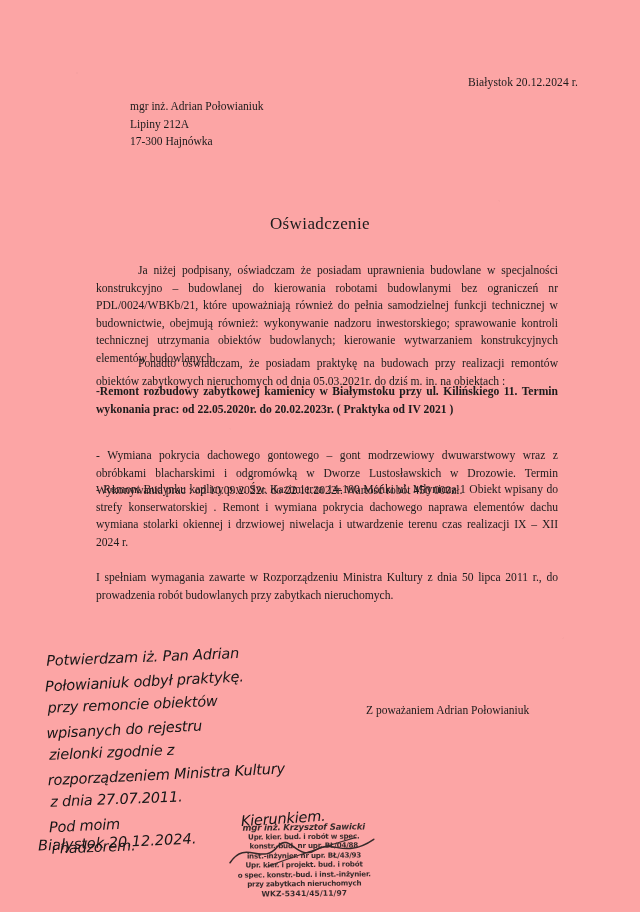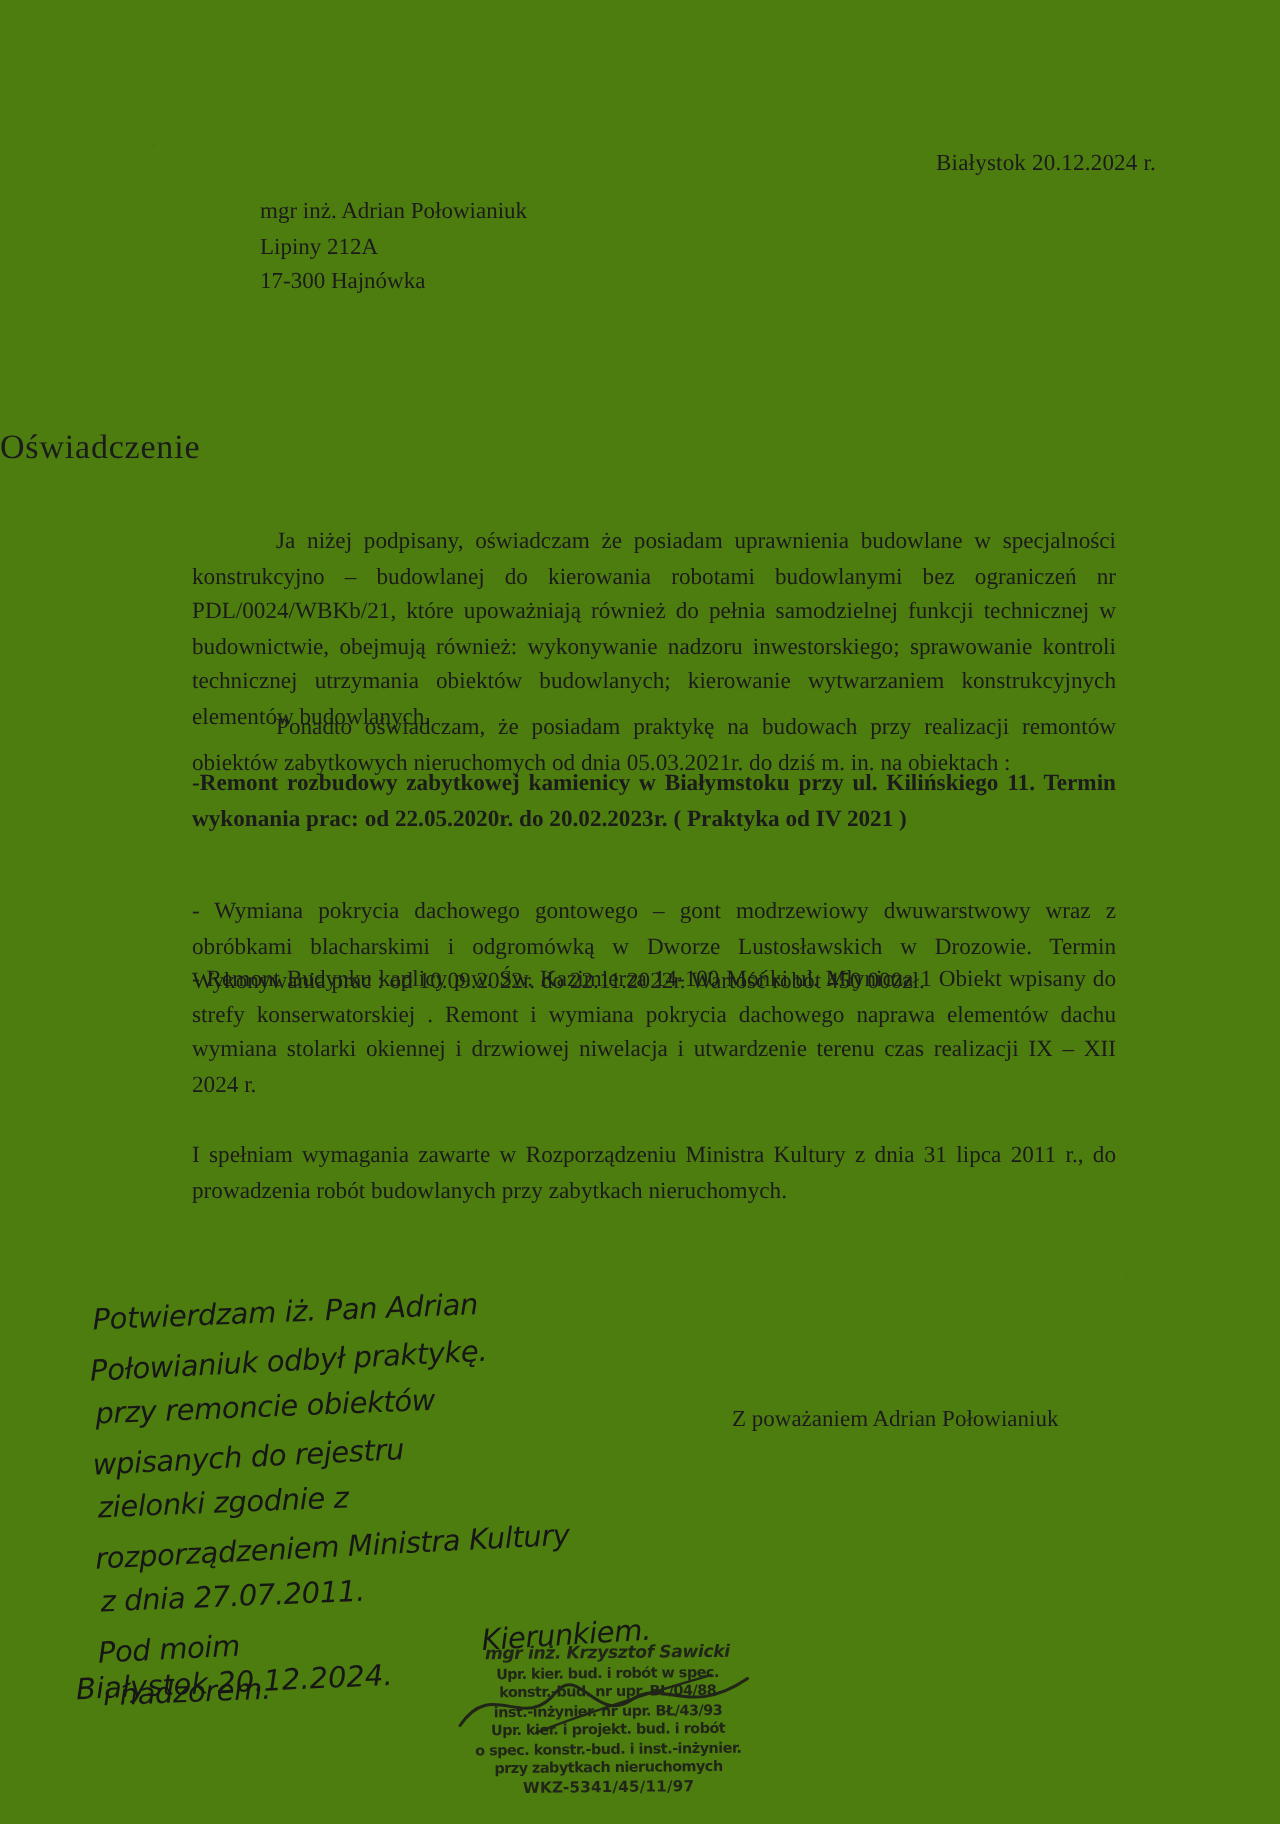--- a/index.html
+++ b/index.html
@@ -8,21 +8,21 @@
     background: #ffffff;
   }
   body {
     font-family: "Liberation Serif", "DejaVu Serif", serif;
     color: #1b1b1b;
   }
   #page {
     position: relative;
     width: 640px;
     height: 912px;
-    background: #4d7c0f;
+    background: #fca5a5;
     overflow: hidden;
   }
   
   #paper-texture {
     position: absolute;
     inset: 0;
     pointer-events: none;
     background:
       radial-gradient(circle at 12% 8%, rgba(0,0,0,0.018) 0 1px, transparent 1px),
       radial-gradient(circle at 78% 22%, rgba(0,0,0,0.015) 0 1px, transparent 1px),
@@ -47,20 +47,21 @@
     line-height: 17.5px;
     margin-left: 44px;
   }
   .addressee div { white-space: nowrap; }
 
   .doc-title {
     position: absolute;
     top: 214px;
     left: 0;
     width: 640px;
+    text-align: center;
     font-size: 17px;
     letter-spacing: 0.4px;
   }
 
   .body-block {
     position: absolute;
     left: 84px;
     width: 474px;
     font-size: 11.6px;
     line-height: 17.6px;
@@ -196,21 +197,21 @@
 
   <div class="body-block" style="top:447px;">
     <p>- Wymiana pokrycia dachowego gontowego – gont modrzewiowy dwuwarstwowy wraz z obróbkami blacharskimi i odgromówką w Dworze Lustosławskich w Drozowie. Termin Wykonywania prac : od 10.09.2022r. do 22.11.2022r. Wartość robót 450 000zł.</p>
   </div>
 
   <div class="body-block" style="top:481px;">
     <p>- Remont Budynku kaplicy p.w. Św. Kazimierza 14-100 Mońki ul. Młynicza 1 Obiekt wpisany do strefy konserwatorskiej . Remont i wymiana pokrycia dachowego naprawa elementów dachu wymiana stolarki okiennej i drzwiowej niwelacja i utwardzenie terenu czas realizacji IX – XII 2024 r.</p>
   </div>
 
   <div class="body-block" style="top:569px;">
-    <p>I spełniam wymagania zawarte w Rozporządzeniu Ministra Kultury z dnia 31 lipca 2011 r., do prowadzenia robót budowlanych przy zabytkach nieruchomych.</p>
+    <p>I spełniam wymagania zawarte w Rozporządzeniu Ministra Kultury z dnia 50 lipca 2011 r., do prowadzenia robót budowlanych przy zabytkach nieruchomych.</p>
   </div>
 
   <div class="closing">Z poważaniem Adrian Połowianiuk</div>
 
   <div class="handwriting">
     <span class="hw-line">Potwierdzam iż. Pan Adrian</span>
     <span class="hw-line">Połowianiuk odbył praktykę.</span>
     <span class="hw-line">przy remoncie obiektów</span>
     <span class="hw-line">wpisanych do rejestru</span>
     <span class="hw-line">zielonki zgodnie z</span>

